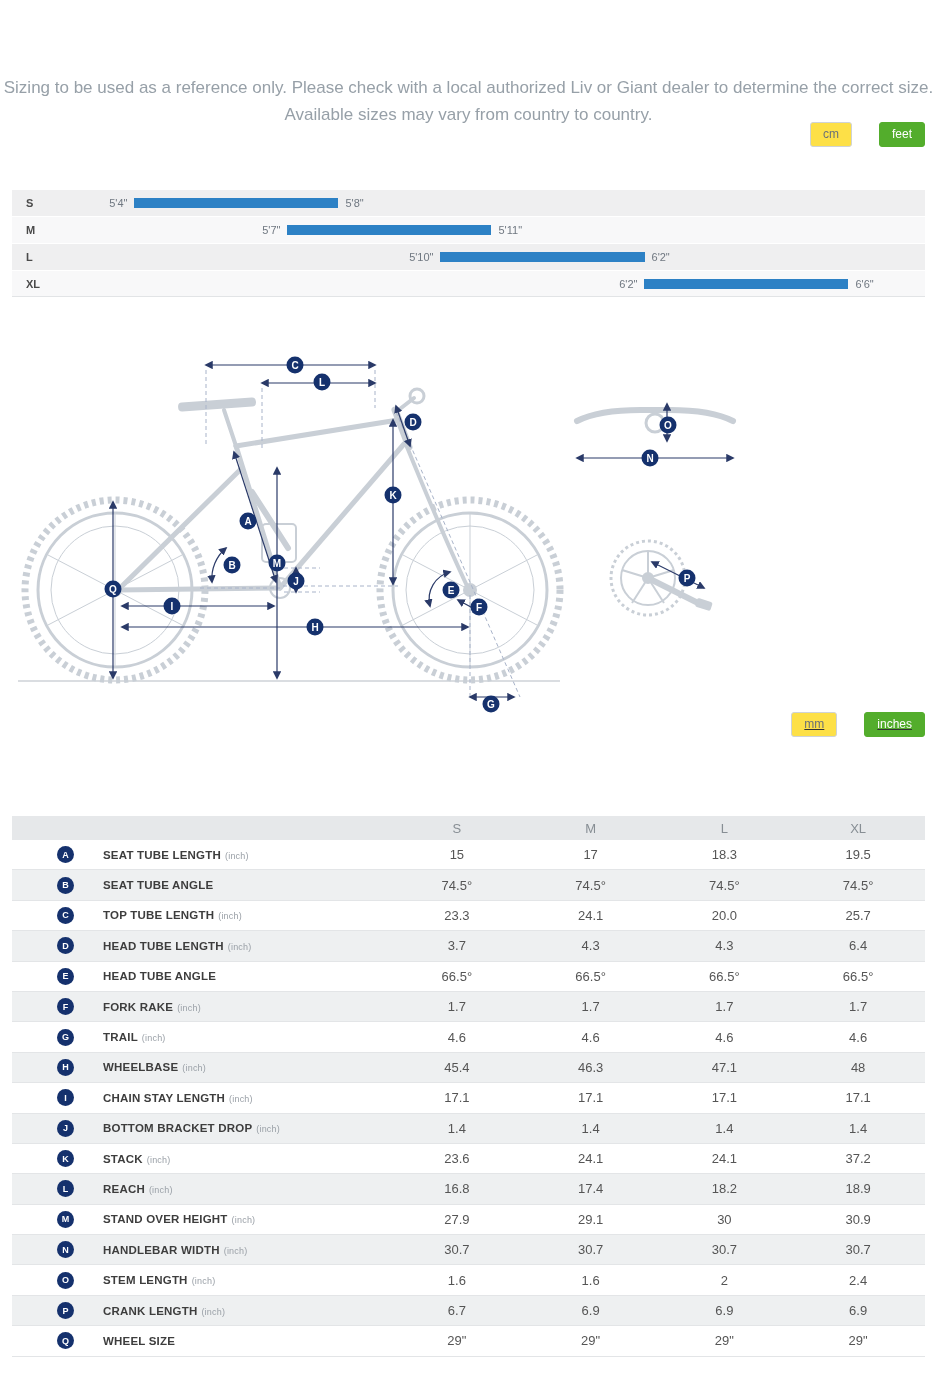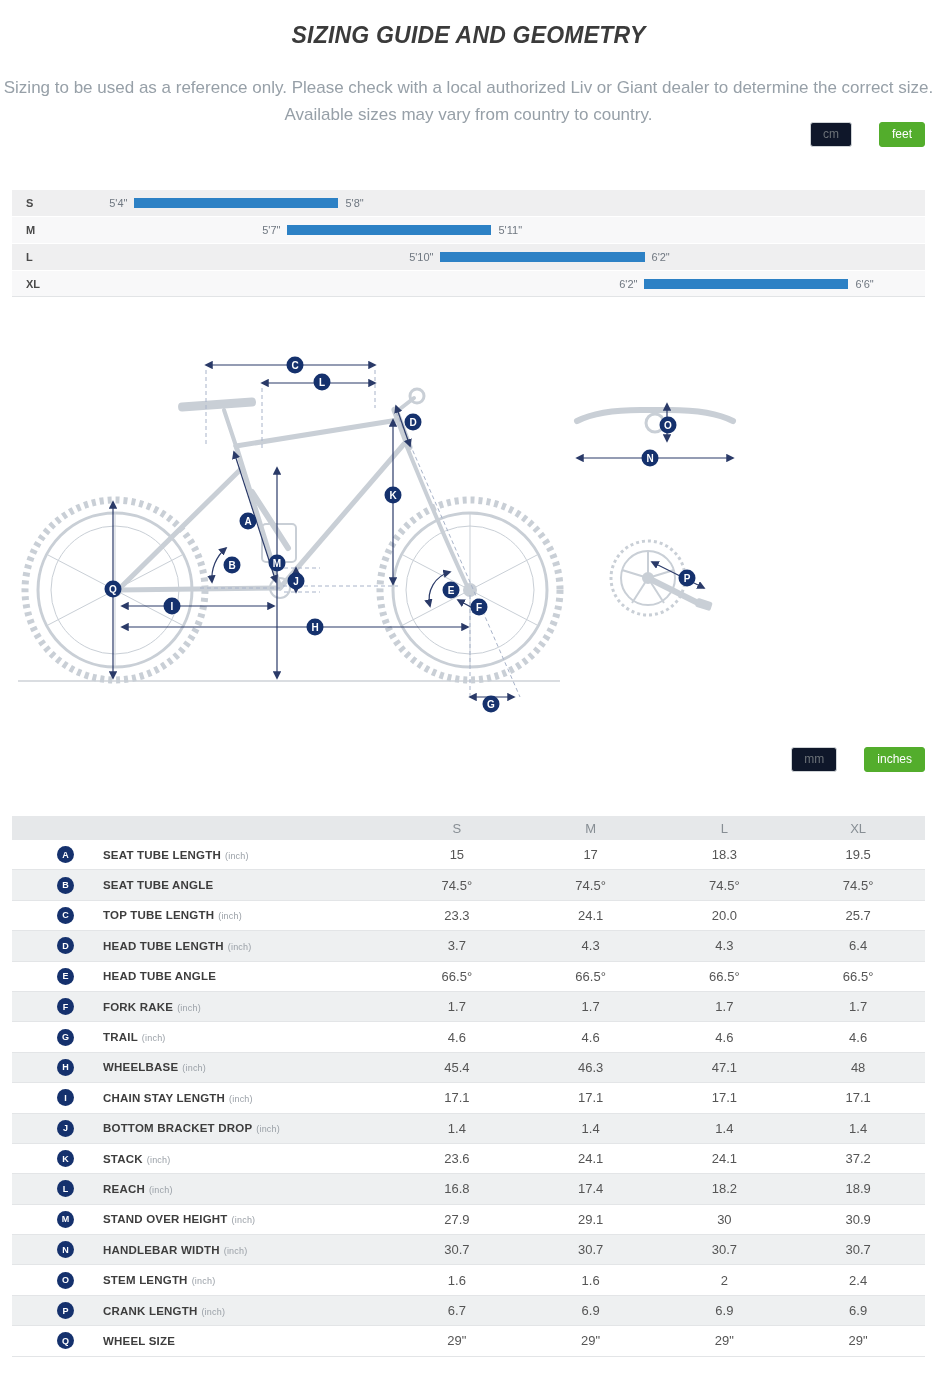--- a/index.html
+++ b/index.html
@@ -7,23 +7,23 @@
   body { width:937px; font-family:"Liberation Sans", sans-serif; color:#333; }
   .page { position:relative; width:937px; height:1384px; overflow:hidden; background:#fff; }
 
   .title { margin:0; position:absolute; top:22px; left:0; width:100%; text-align:center;
            font-size:23px; font-weight:bold; font-style:italic; color:#3b3b3b; letter-spacing:.2px; }
   .subtitle { position:absolute; top:74px; left:0; width:100%; text-align:center;
               font-size:17px; color:#97a0a8; line-height:1.6; }
 
   .unit-toggle { position:absolute; right:12px; display:flex; gap:2px; }
   .toggle-top { top:122px; }
-  .toggle-mid { top:747px; }
+  .toggle-mid { top:712px;text-decoration:underline; }
   .toggle-btn { min-width:42px; height:25px; padding:0 12px; font-size:12px; line-height:23px;
-                border:1px solid #cfd3d6; background:#0f172a; color:#6b7177; border-radius:3px;
+                border:1px solid #cfd3d6; background:#fde047; color:#6b7177; border-radius:3px;
                 cursor:pointer; font-family:inherit; }
   .toggle-btn.active { color:#fff; font-weight:normal;margin-left:25px; }
 
   .size-chart { position:absolute; top:190px; left:12px; width:913px; }
   .size-row { position:relative; height:26px; margin-bottom:1px; background:#efeff0; }
   .size-row:nth-child(even) { background:#f8f8f9; }
   .size-row:last-child { border-bottom:1px solid #e2e4e6; }
   .size-cat { position:absolute; left:14px; top:50%; transform:translateY(-50%);
               font-size:11px; font-weight:bold; color:#4a4a4a; }
   .bar { position:absolute; top:50%; transform:translateY(-50%); height:10px; }
@@ -49,21 +49,20 @@
   .fillgray { fill:#c9cfd6; stroke:none; }
   .arrow { stroke:#2a3a68; stroke-width:1.2; fill:none;
            marker-start:url(#ah); marker-end:url(#ah); }
   .guide { stroke:#a8b3c9; stroke-width:1; stroke-dasharray:4 3; fill:none; }
 </style>
 </head>
 <body>
 
 <div class="page">
 
-  <h1 class="title">SIZING GUIDE AND GEOMETRY</h1>
 
   <div class="subtitle">
     <span>Sizing to be used as a reference only. Please check with a local authorized Liv or Giant dealer to determine the correct size.</span><br>
     <span>Available sizes may vary from country to country.</span>
   </div>
 
   <div class="unit-toggle toggle-top">
     <button class="toggle-btn">cm</button>
     <button class="toggle-btn active" style="background: rgb(83, 173, 44); border-color: rgb(83, 173, 44);">feet</button>
   </div>

